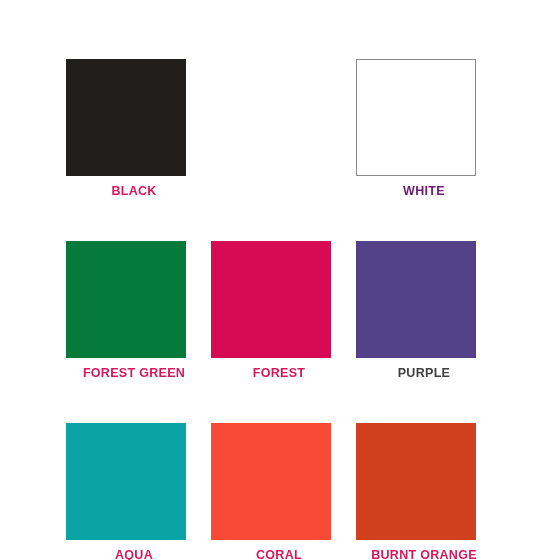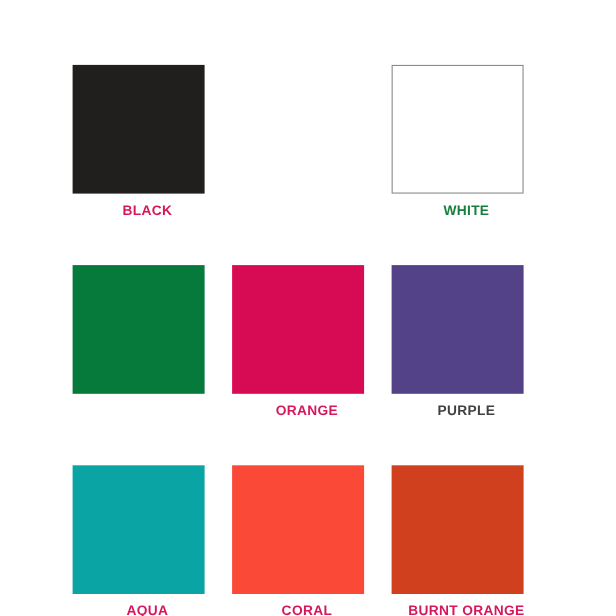--- a/index.html
+++ b/index.html
@@ -69,31 +69,32 @@
 
 <div id="swatch-chart">
 
   <div class="swatch-row">
     <div class="swatch-cell">
       <div class="swatch-chip" style="background-color: rgb(33, 31, 29);"></div>
       <div class="swatch-label" style="color: rgb(214, 23, 92);">BLACK</div>
     </div>
     <div class="swatch-cell">
       <div class="swatch-chip bordered" style="background-color: rgb(255, 255, 255); border-color: rgb(138, 138, 138);"></div>
-      <div class="swatch-label" style="color: #15803d;">WHITE</div>
+      <div class="swatch-label" style="color: #701a75;">WHITE</div>
     </div>
   </div>
 
   <div class="swatch-row">
     <div class="swatch-cell">
       <div class="swatch-chip" style="background-color: rgb(5, 122, 58);"></div>
+      <div class="swatch-label" style="color: rgb(214, 23, 92);">FOREST GREEN</div>
     </div>
     <div class="swatch-cell">
       <div class="swatch-chip" style="background-color: rgb(215, 10, 84);"></div>
-      <div class="swatch-label" style="color: rgb(214, 23, 92);">ORANGE</div>
+      <div class="swatch-label" style="color: rgb(214, 23, 92);">FOREST</div>
     </div>
     <div class="swatch-cell">
       <div class="swatch-chip" style="background-color: rgb(84, 66, 137);"></div>
       <div class="swatch-label" style="color: #404040;">PURPLE</div>
     </div>
   </div>
 
   <div class="swatch-row">
     <div class="swatch-cell">
       <div class="swatch-chip" style="background-color: rgb(10, 164, 164);"></div>

